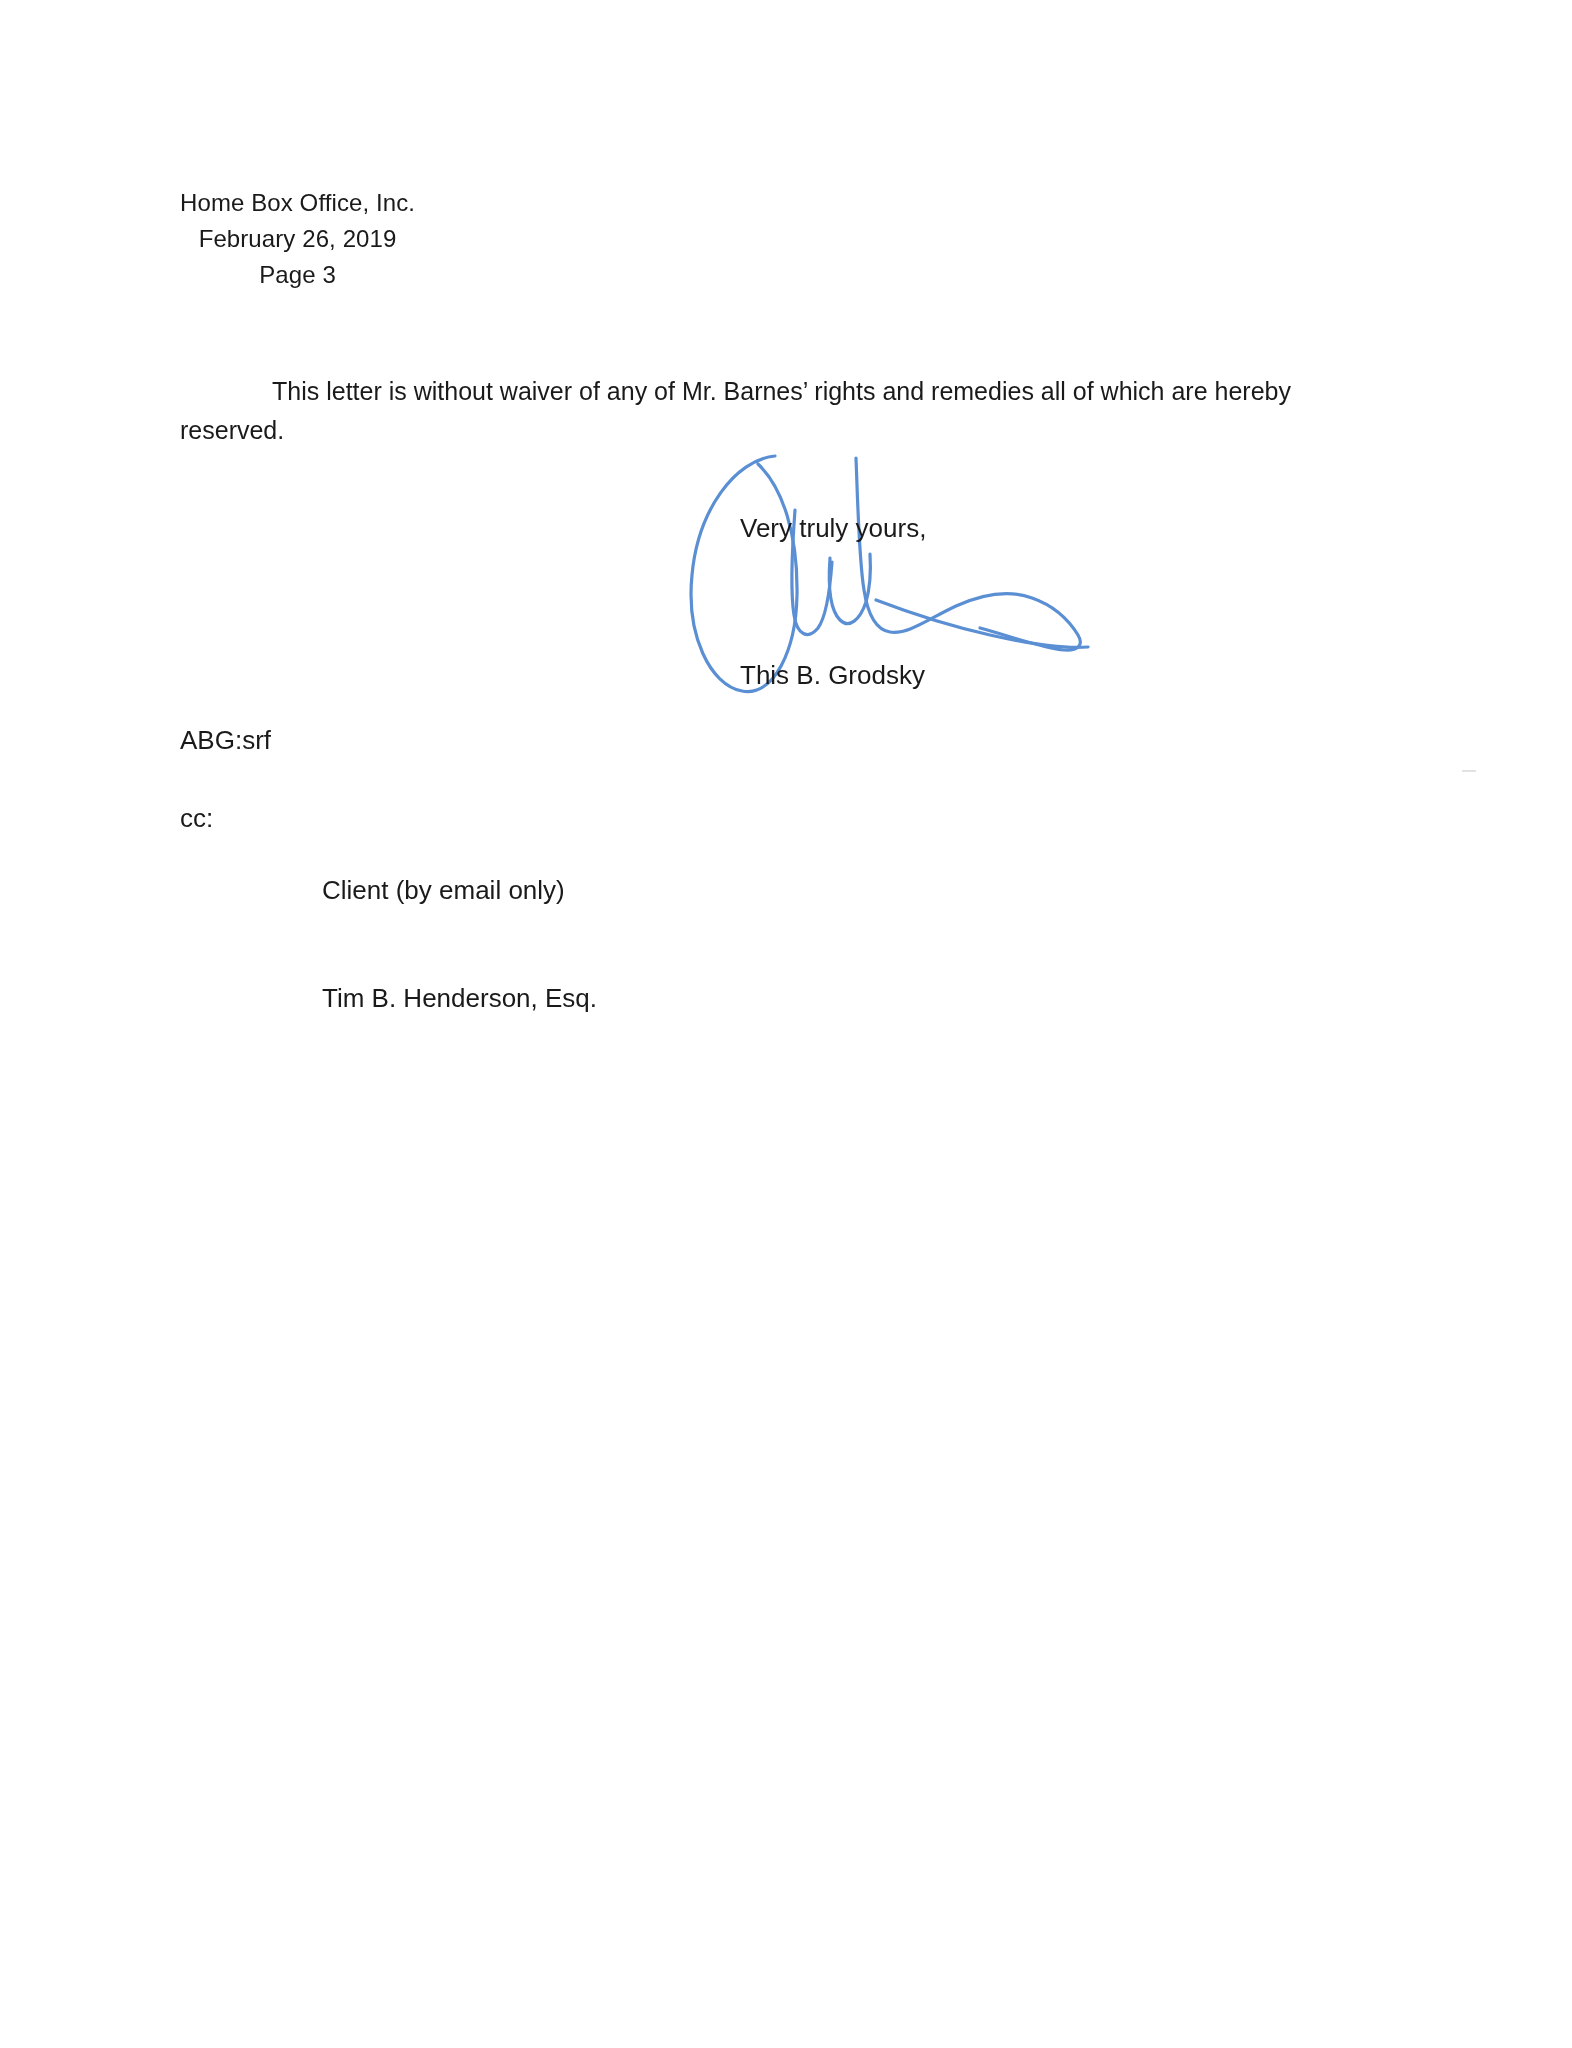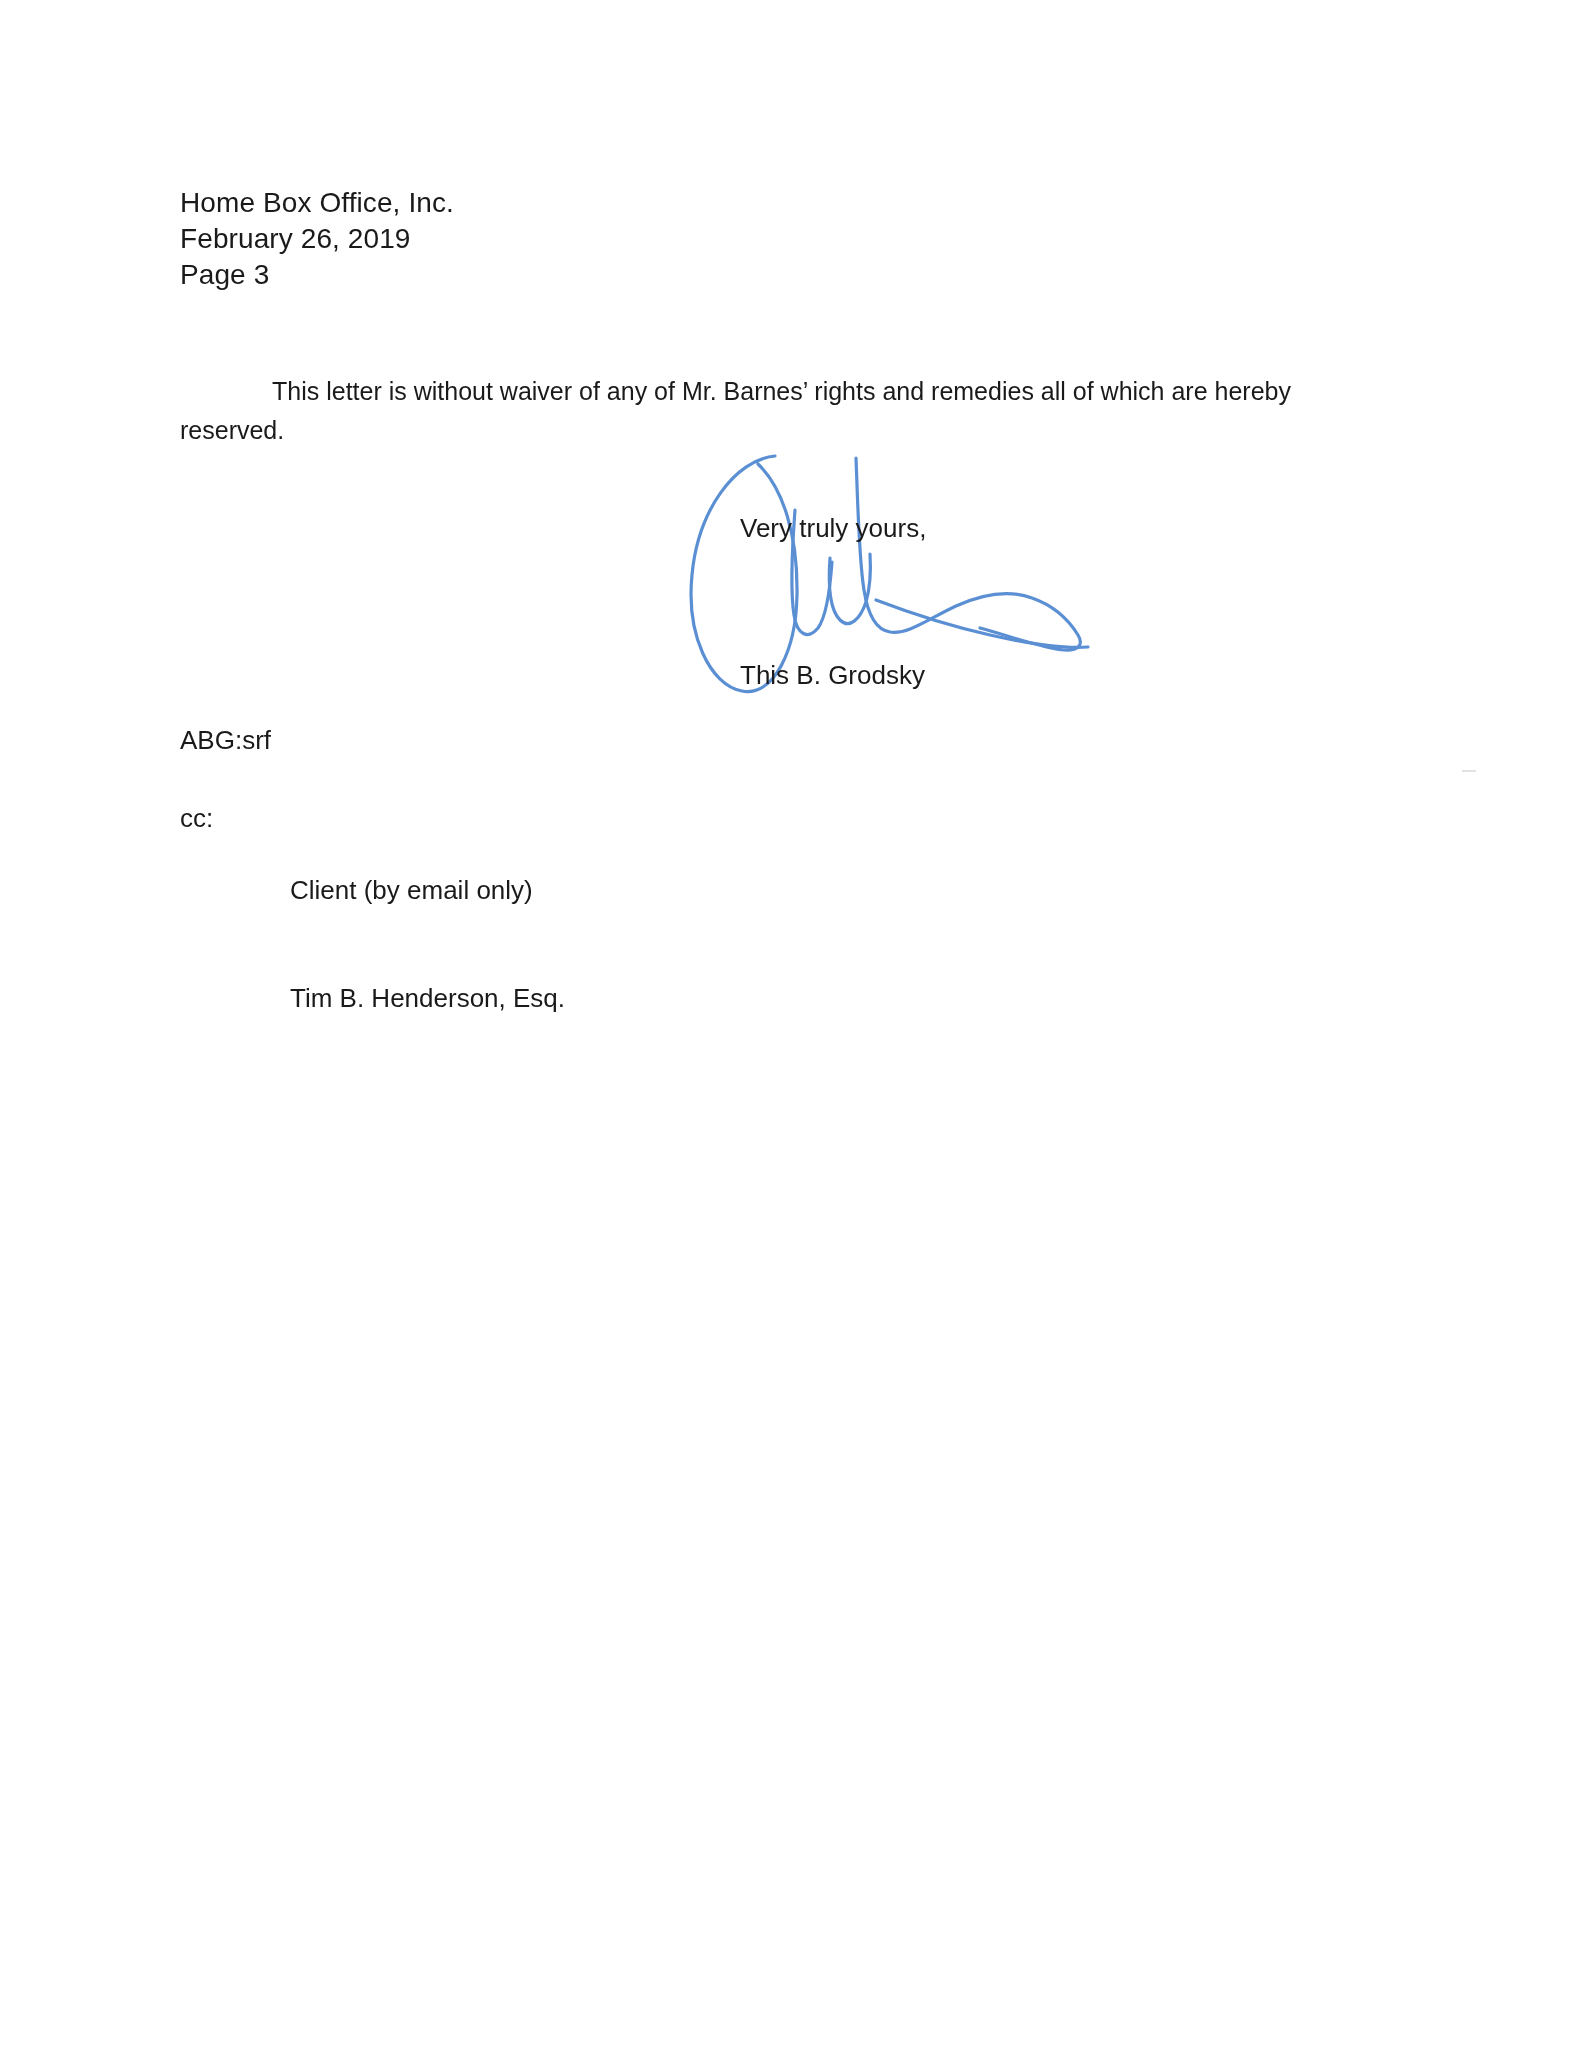--- a/index.html
+++ b/index.html
@@ -20,23 +20,24 @@
     position: absolute;
     inset: 0;
     background: #ffffff;
   }
 
   
   .header-block {
     position: absolute;
     left: 180px;
     top: 185px;
-    font-size: 28px;
+    font-size: 24px;
     line-height: 36px;
     letter-spacing: 0.1px;
+    text-align: center;
   }
   .header-line {
     white-space: pre;
   }
 
   
   .body-paragraph {
     position: absolute;
     left: 180px;
     top: 372px;
@@ -99,20 +100,21 @@
     position: absolute;
     left: 180px;
     top: 800px;
     font-size: 26px;
     line-height: 36px;
   }
   .cc-row {
     display: flex;
     align-items: flex-start;
     white-space: pre;
+    gap: 32px;
   }
   .cc-label {
     width: 92px;
     flex: 0 0 92px;
   }
   .cc-values {
     display: block;
     margin-left: 18px;
   }
   .cc-value {

